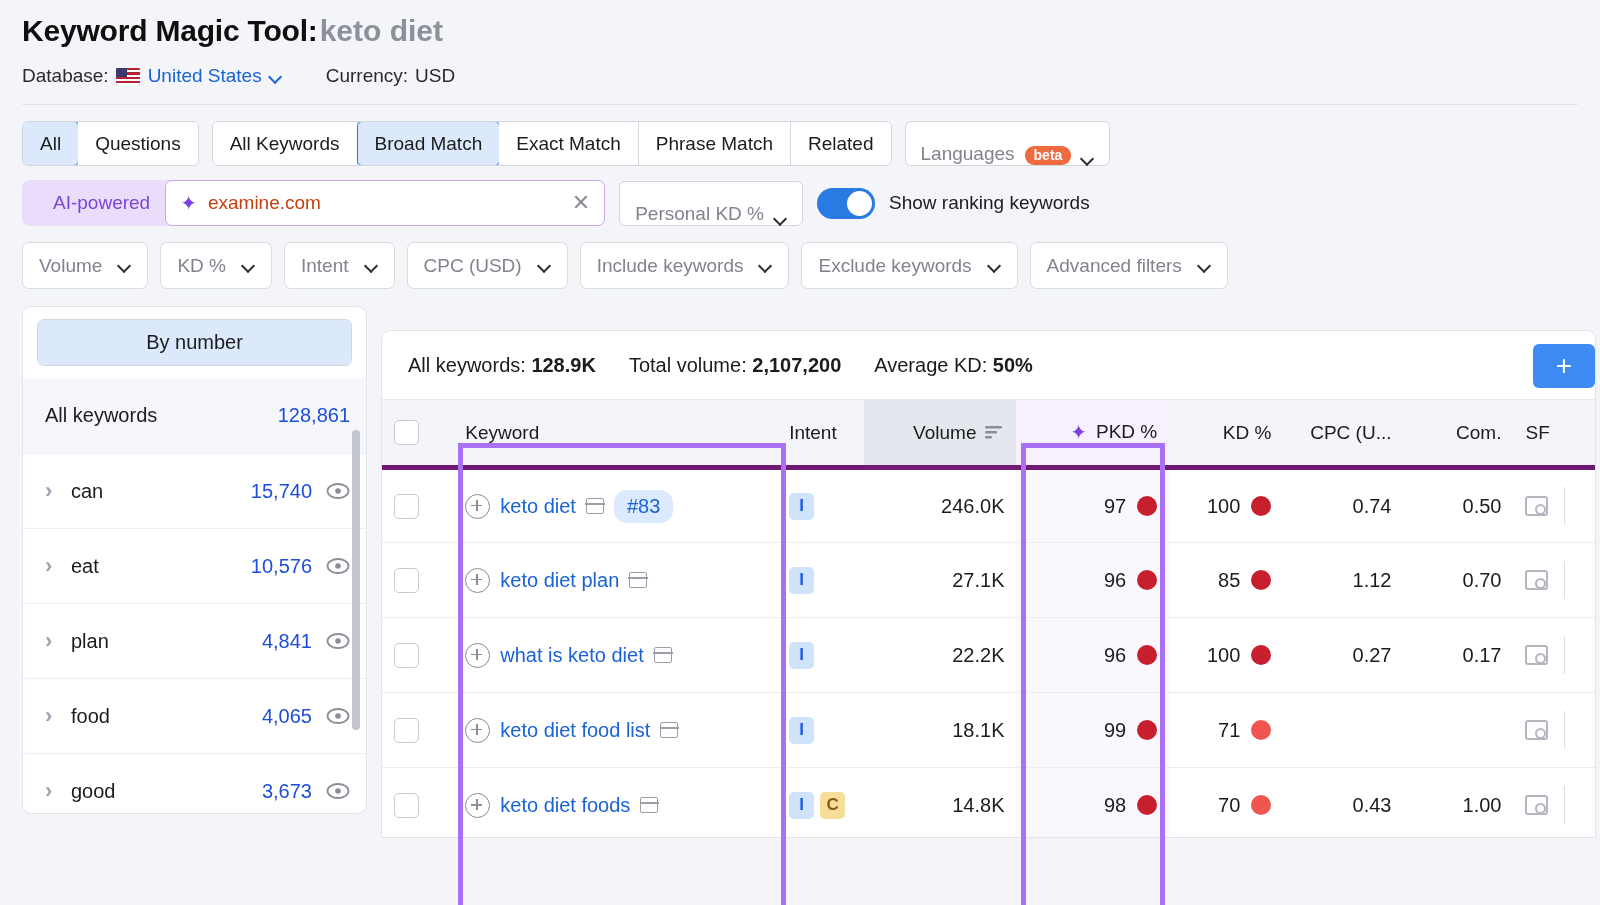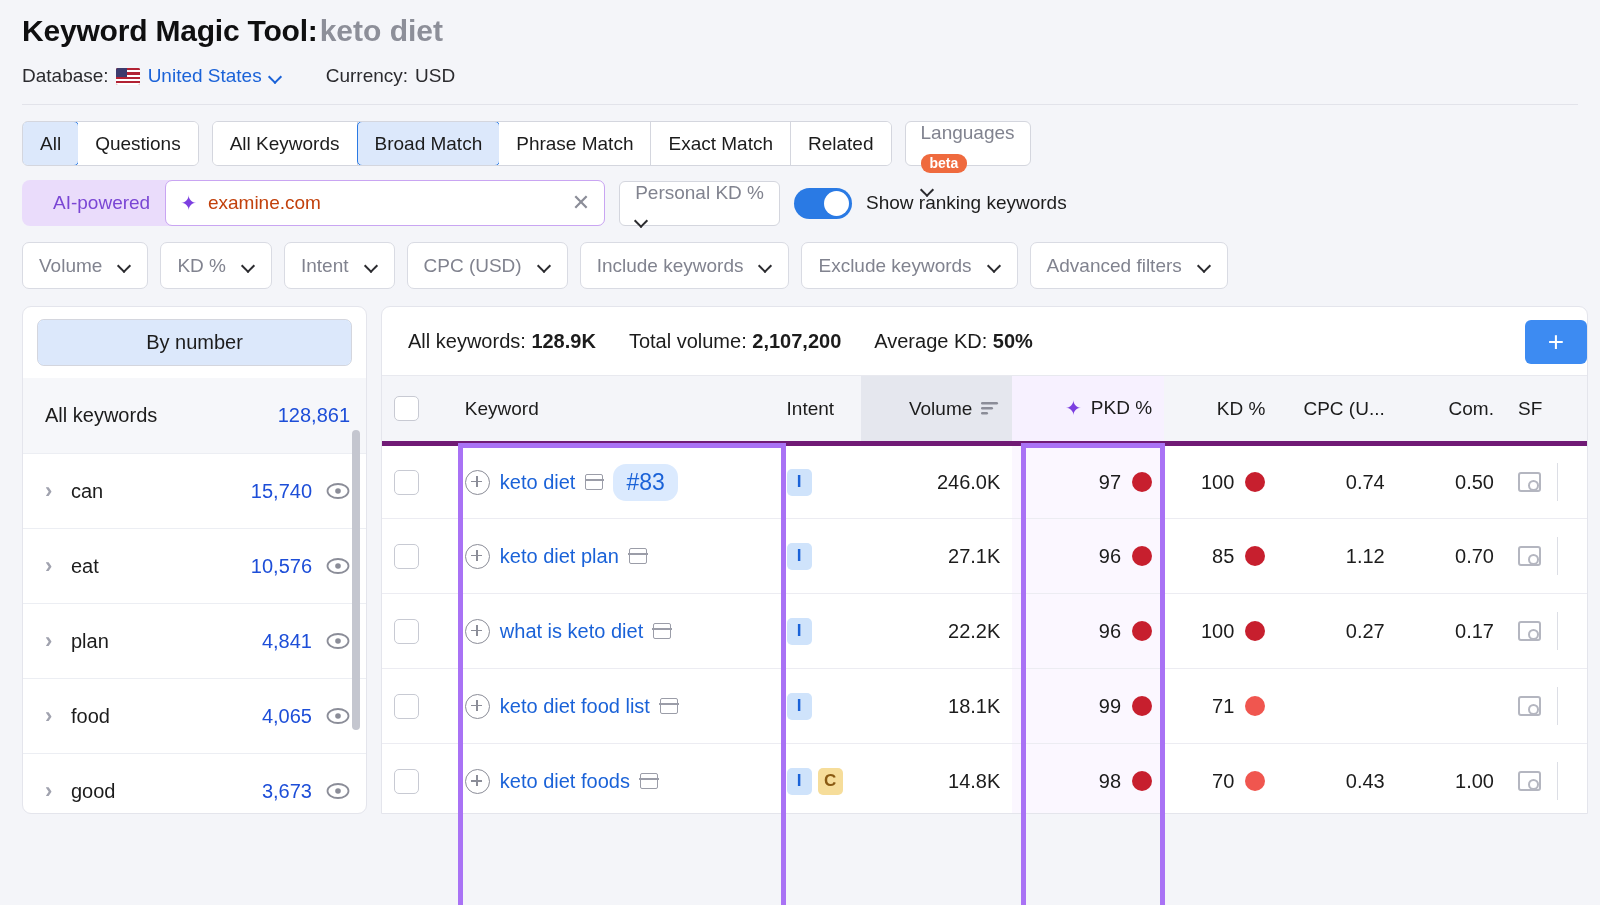--- a/index.html
+++ b/index.html
@@ -36,23 +36,23 @@
   .tabrow { display:flex; align-items:center; gap:13px; }
   .seg { display:flex; border:1px solid #d4d6de; border-radius:6px; overflow:hidden; background:#fff; height:45px; }
   .seg .sgi {
     display:flex; align-items:center; justify-content:center;
     padding: 0 17px; font-size:19px; color:#1c1c1c; background:#fff;
     border-right:1px solid #d4d6de; white-space:nowrap;
   }
   .seg .sgi:last-child { border-right:none; }
   .seg .sgi.active { background:#dce8fb; border:1.6px solid #2a7ae4; border-radius:5px; margin:-1px; }
   .pill {
-    display:flex; align-items:flex-start; gap:10px; height:45px; padding:0 15px;
+    display:flex; align-items:flex-end; gap:10px; height:45px; padding:0 15px;
     border:1px solid #d4d6de; border-radius:6px; background:#fff;
-    font-size:19px; color:#81838f; white-space:nowrap;flex-direction:column;
+    font-size:19px; color:#81838f; white-space:nowrap;
   }
   .beta { background:#ef6a3e; color:#fff; font-size:14px; font-weight:700;
           border-radius:9px; padding:2px 9px 3px; line-height:1; }
 
   
   .airow { display:flex; align-items:center; gap:14px; margin-top:14px; }
   .aiwrap { display:flex; align-items:center; background:#eadcfb; border-radius:8px; height:46px; padding-left:16px; }
   .ailabel { font-size:19px; color:#7a46d4; padding: 0 15px; white-space:nowrap; }
   .aifield {
     display:flex; align-items:center; gap:11px; background:#fff;
@@ -69,21 +69,21 @@
 
   
   .filters { display:flex; gap:12px; margin-top:16px; }
   .fpill {
     display:flex; align-items:center; justify-content:space-between; gap:16px;
     height:47px; padding:0 16px; border:1px solid #d9dbe3; border-radius:7px;
     background:#fff; font-size:19px; color:#81838f; white-space:nowrap;
   }
 
   
-  .body { display:flex; gap:14px; padding: 17px 12px 0 22px; }
+  .body { display:flex; gap:14px; padding: 17px 4px 0 22px; }
 
   .leftpanel {
     width:345px; background:#fff; border:1px solid #e4e5ec; border-radius:9px;
     overflow:hidden; height:508px; position:relative;
   }
   .lp-top { padding:12px 14px; }
   .lp-seg { display:flex; border:1px solid #d4d6de; border-radius:7px; overflow:hidden; height:47px; }
   .lp-seg .sgi { flex:1; display:flex; align-items:center; justify-content:center;
     font-size:20px; color:#1c1c1c; background:#fff; }
   .lp-seg .sgi.active { background:#dce8fb; border:1.6px solid #2a7ae4; border-radius:6px; margin:-1px; }
@@ -96,20 +96,21 @@
   .lp-count { color:#1d4ed8; }
   .eye { margin-left:14px; color:#8b8d98; display:flex; align-items:center; }
   .lp-scroll { position:absolute; right:6px; top:123px; width:8px; height:300px;
     background:#c4c6cf; border-radius:4px; }
 
   
   .tablepanel {
     flex:1; background:#fff; border:1px solid #e4e5ec; border-top-left-radius:9px;
     border-top-right-radius:9px; position:relative; overflow:hidden; height:508px;
     margin-right:0;
+    margin-top:24px;
   }
   .sumbar { display:flex; align-items:center; height:68px; padding:0 26px; font-size:20px; gap:33px; }
   .sum { color:#1c1c1c; }
   .sum b { font-weight:700; }
   .addbtn { position:absolute; right:0px; top:13px; width:62px; height:44px;
     background:#3d8bf2; border-radius:6px; color:#fff; font-size:28px;
     display:flex; align-items:center; justify-content:center; }
 
   table { width:100%; border-collapse:collapse; table-layout:fixed; }
   thead th {
@@ -128,21 +129,21 @@
   .kwcell { display:flex; align-items:center; gap:10px; }
   .plus-ic { width:25px; height:25px; border:1.8px solid #8b8d98; border-radius:50%;
     position:relative; flex:none; }
   .plus-ic::before, .plus-ic::after { content:""; position:absolute; background:#8b8d98; }
   .plus-ic::before { left:5px; top:10.2px; width:11px; height:1.8px; }
   .plus-ic::after { top:5px; left:10.2px; height:11px; width:1.8px; }
   .kwlink { color:#1a62d8; white-space:nowrap; }
   .serp-ic { width:18px; height:16px; border:1.8px solid #9b9da8; border-radius:2px;
     position:relative; flex:none; }
   .serp-ic::before { content:""; position:absolute; left:-1.8px; top:4px; right:-1.8px; height:1.8px; background:#9b9da8; }
-  .rankbadge { background:#dbeafe; color:#1a62d8; font-size:23px; border-radius:13px;
+  .rankbadge { background:#dbeafe; color:#1a62d8; font-size:20px; border-radius:13px;
     padding:5px 13px; white-space:nowrap; }
   .intent-tags { display:flex; gap:6px; }
   .itag { width:25px; height:27px; border-radius:5px; display:flex; align-items:center;
     justify-content:center; font-size:17px; font-weight:600; }
   .itag.i { background:#cfe3fb; color:#1a62d8; }
   .itag.c { background:#f6dd9a; color:#8a5a12; }
   .dotcell { display:flex; align-items:center; justify-content:flex-end; gap:11px; }
   .dot { width:20px; height:20px; border-radius:50%; flex:none; }
   .sfcell { display:flex; align-items:center; gap:16px; }
   .sf-ic { width:23px; height:20px; border:2px solid #b4b6c0; border-radius:3px; position:relative; flex:none; }
@@ -183,22 +184,22 @@
 
   <div class="toolbar">
     <div class="tabrow">
       <div class="seg">
         <div class="sgi active">All</div>
         <div class="sgi">Questions</div>
       </div>
       <div class="seg">
         <div class="sgi">All Keywords</div>
         <div class="sgi active">Broad Match</div>
+        <div class="sgi">Exact Match</div>
         <div class="sgi">Phrase Match</div>
-        <div class="sgi">Exact Match</div>
         <div class="sgi">Related</div>
       </div>
       <div class="pill">
         <span>Languages</span>
         <span class="beta">beta</span>
         <span class="chev" style="color:#2b2b2f"></span>
       </div>
     </div>
 
     <div class="airow">

